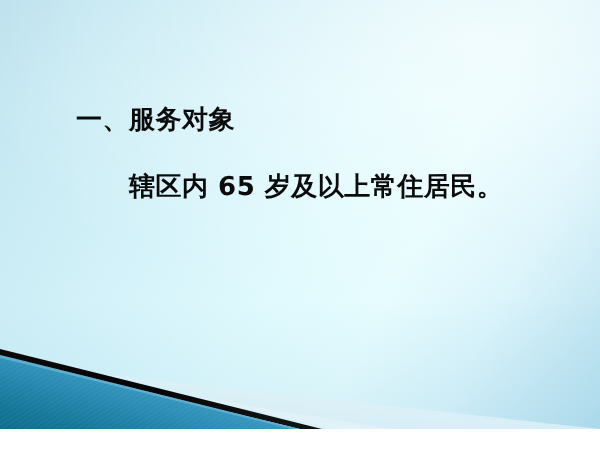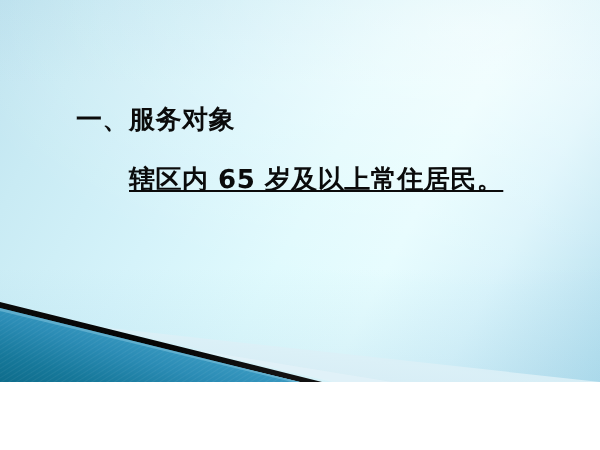--- a/index.html
+++ b/index.html
@@ -5,21 +5,21 @@
 <style>
   html, body {
     margin: 0;
     padding: 0;
     background: #ffffff;
   }
 
   #slide {
     position: relative;
     width: 600px;
-    height: 382px;
+    height: 429px;
     overflow: hidden;
     font-family: "DejaVu Sans", "Liberation Sans", sans-serif;
     background:
       linear-gradient(118deg,
         #bfe3ef 0%,
         #c9ebf4 14%,
         #d5f3fa 34%,
         #e0fafd 52%,
         #e6fcfe 66%,
         #daf4fb 80%,
@@ -74,24 +74,23 @@
 
   .line-1 {
     left: 76px;
     top: 105px;
     font-size: 26px;
     line-height: 30px;
   }
 
   .line-2 {
     left: 129px;
-    top: 165px;
+    top: 172px;
     font-size: 26px;
     line-height: 30px;
-    text-decoration: underline;
   }
 </style>
 </head>
 <body>
 
 <div id="slide">
 
   <div class="bg-wash"></div>
 
   <svg class="ornament" viewBox="0 0 600 80" preserveAspectRatio="none" aria-hidden="true">

